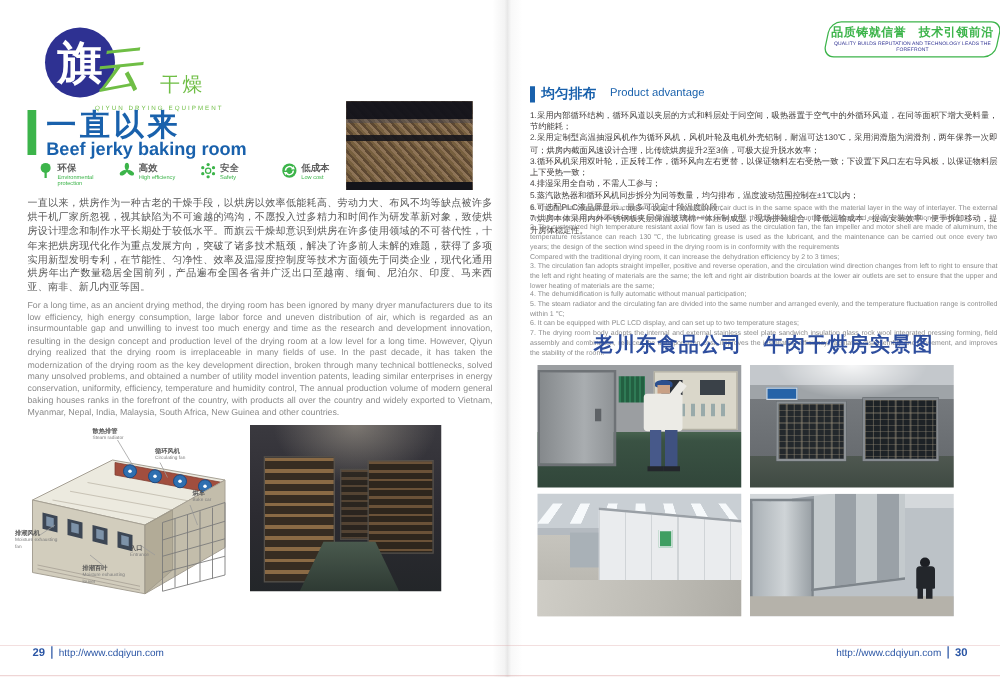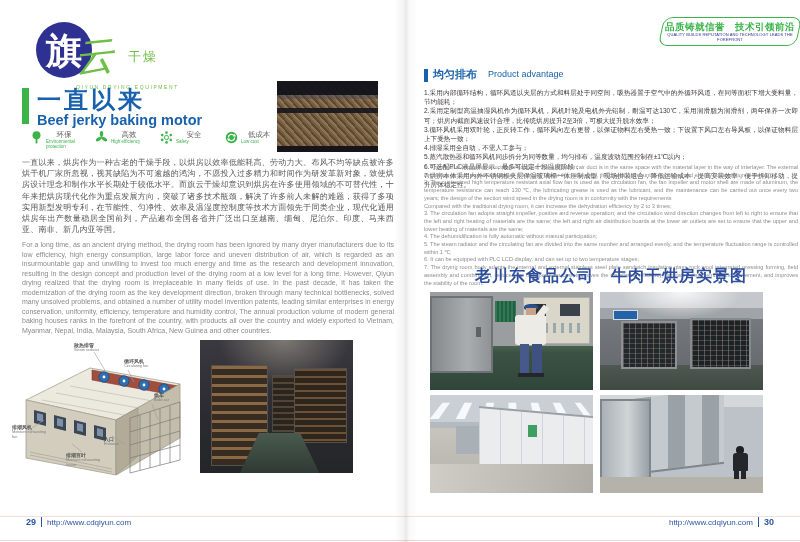--- a/index.html
+++ b/index.html
@@ -13,42 +13,42 @@
   .fold-line{left:0;top:516px;width:800px;height:1px;background:rgba(214,150,150,0.30);}
   .bottom-edge{left:0;top:540px;width:800px;height:1px;background:rgba(214,150,150,0.40);}
 
   
   .logo{left:30px;top:20px;width:170px;height:74px;}
   .logo-circle{position:absolute;left:6px;top:2px;width:56px;height:56px;border-radius:50%;
                background:#2e3192;display:flex;align-items:center;justify-content:center;}
   .logo-glyph{color:#fff;font-size:36px;font-weight:bold;font-family:"DejaVu Serif",serif;line-height:1;}
   .logo-script{position:absolute;left:44px;top:16px;font-size:40px;color:#6fbe45;font-style:italic;
                font-family:"DejaVu Serif",serif;transform:rotate(-6deg);line-height:1;}
-  .logo-suffix{position:absolute;left:98px;top:28px;font-size:13px;color:#6fbe45;letter-spacing:2px;}
+  .logo-suffix{position:absolute;left:98px;top:38px;font-size:16px;color:#6fbe45;letter-spacing:2px;}
   .logo-caption{position:absolute;left:46px;top:64px;font-size:5px;color:#6fbe45;letter-spacing:1.6px;}
 
   
   .title-bar{left:22px;top:88px;width:7px;height:36px;background:#3cb44a;}
   .title-cn{left:37px;top:84px;font-size:24px;font-weight:bold;color:#1961ac;letter-spacing:3px;}
   .title-en{left:37px;top:112px;font-size:14.5px;font-weight:bold;color:#1961ac;}
 
   
   .hero-photo{left:277px;top:81px;width:101px;height:71px;background-color:#7a6147;
     background-image:
       linear-gradient(rgba(18,18,26,0.95) 0%,rgba(18,18,26,0.95) 20%,rgba(70,70,82,0.45) 20%,rgba(70,70,82,0.45) 25%,rgba(0,0,0,0) 25%),
       linear-gradient(rgba(0,0,0,0) 0%,rgba(0,0,0,0) 38%,rgba(22,22,28,0.9) 38%,rgba(22,22,28,0.9) 45%,rgba(0,0,0,0) 45%),
       linear-gradient(rgba(0,0,0,0) 0%,rgba(0,0,0,0) 91%,#14141a 91%),
       repeating-linear-gradient(48deg,#8d7356 0 2px,#5d4832 2px 4px,#77603f 4px 6px),
       repeating-linear-gradient(-40deg,rgba(210,190,160,0.25) 0 1px,rgba(0,0,0,0) 1px 5px);}
 
   
   .features{left:30px;top:130px;width:250px;height:30px;display:flex;gap:13px;}
   .feature{display:flex;gap:3px;align-items:flex-start;}
   .feature .txt{display:flex;flex-direction:column;}
-  .feature .cn{font-size:7.5px;font-weight:normal;color:#5d5d5d;line-height:9px;text-align:center;}
+  .feature .cn{font-size:7.5px;font-weight:bold;color:#5d5d5d;line-height:9px;}
   .feature .en{font-size:4.5px;color:#3cb44a;line-height:5.2px;width:36px;}
 
   
   .cn-paragraph{left:22px;top:157px;width:372px;font-size:8px;line-height:11.2px;color:#575757;
                 text-align:justify;letter-spacing:0.2px;}
   .en-paragraph{left:22px;top:240px;width:372px;font-size:7px;line-height:9.5px;color:#8a8a8a;
                 text-align:justify;}
 
   
   .diagram{left:12px;top:342px;width:182px;height:136px;}
@@ -178,21 +178,21 @@
       <div class="logo-circle">
         <span class="logo-glyph">旗</span>
       </div>
       <span class="logo-script">云</span>
       <span class="logo-suffix">干燥</span>
       <span class="logo-caption">QIYUN DRYING EQUIPMENT</span>
     </div>
 
     <div class="abs title-bar"></div>
     <div class="abs title-cn">一直以来</div>
-    <div class="abs title-en">Beef jerky baking motor</div>
+    <div class="abs title-en">Beef jerky baking room</div>
 
     <div class="abs hero-photo"></div>
 
     <div class="abs features">
       <div class="feature">
         <span>
           <svg width="13" height="13" viewBox="0 0 13 13">
               <circle cx="6.5" cy="4.3" r="4" fill="#3cb44a"></circle>
               <rect x="5.6" y="7" width="1.8" height="5.4" fill="#3cb44a"></rect>
             </svg>

